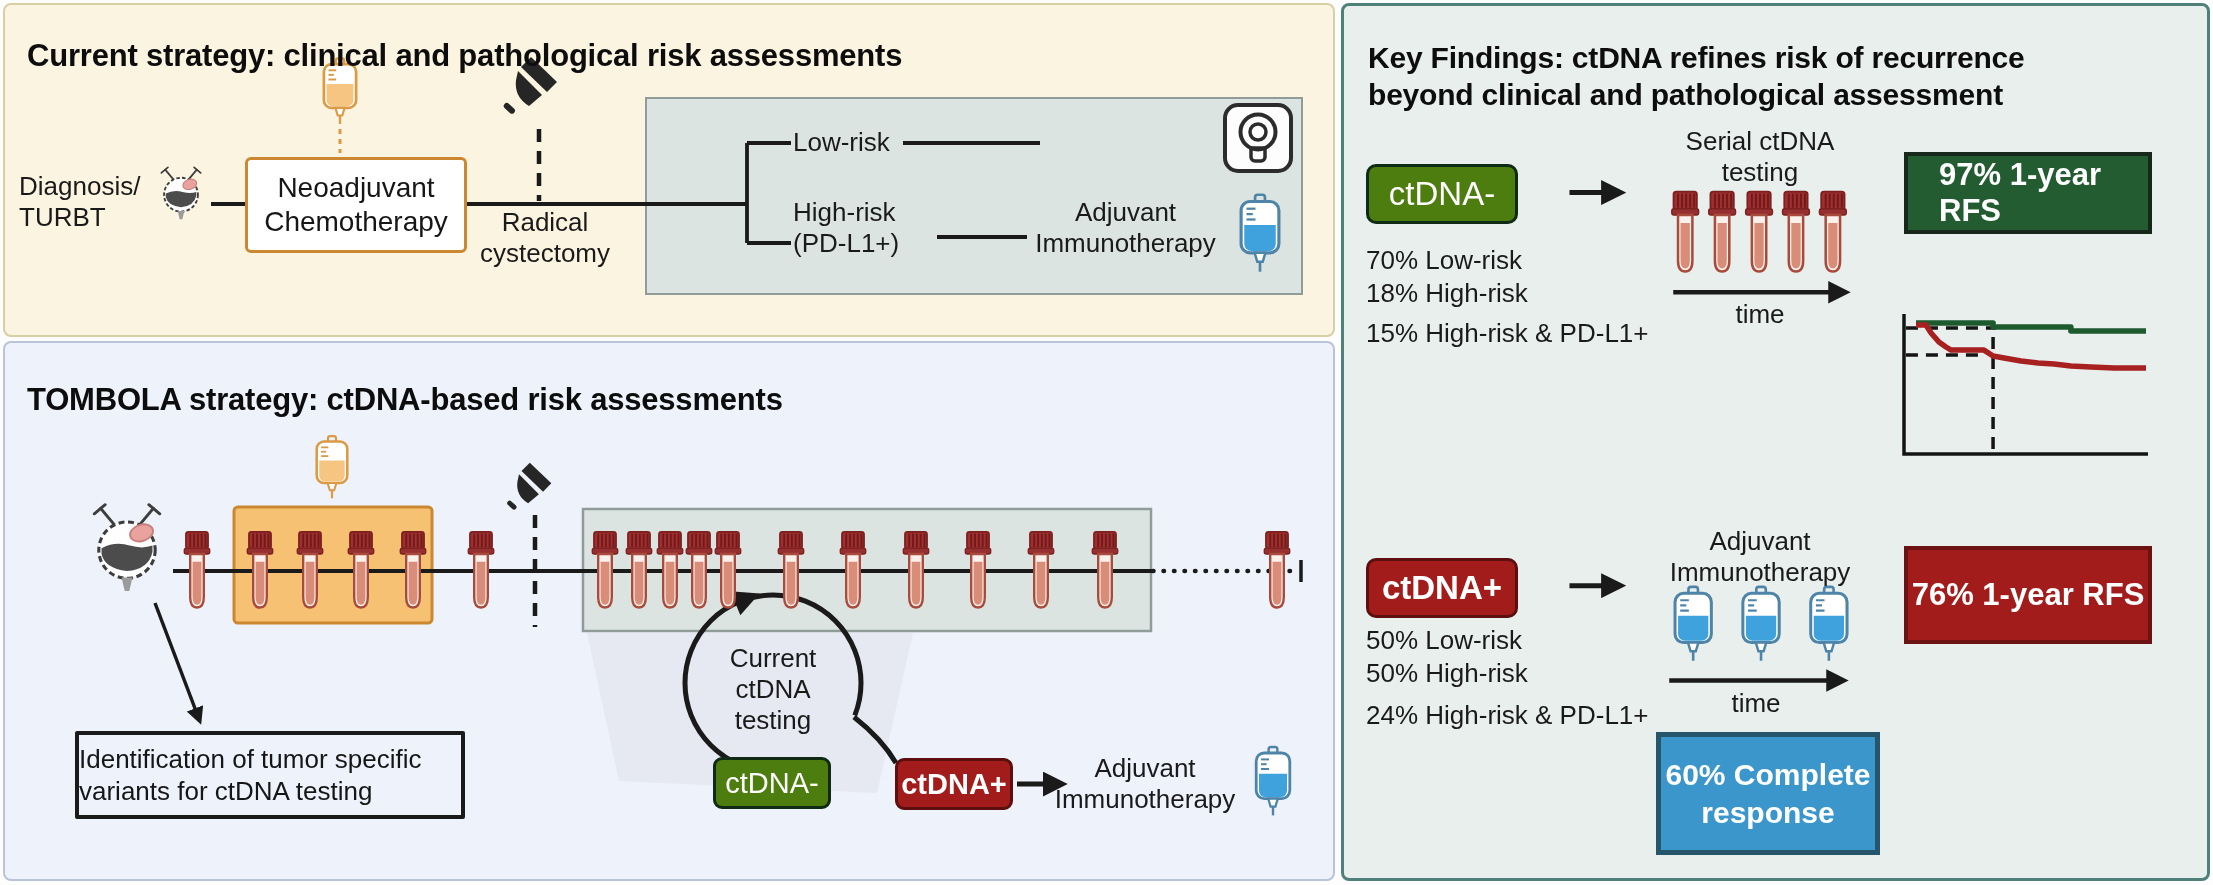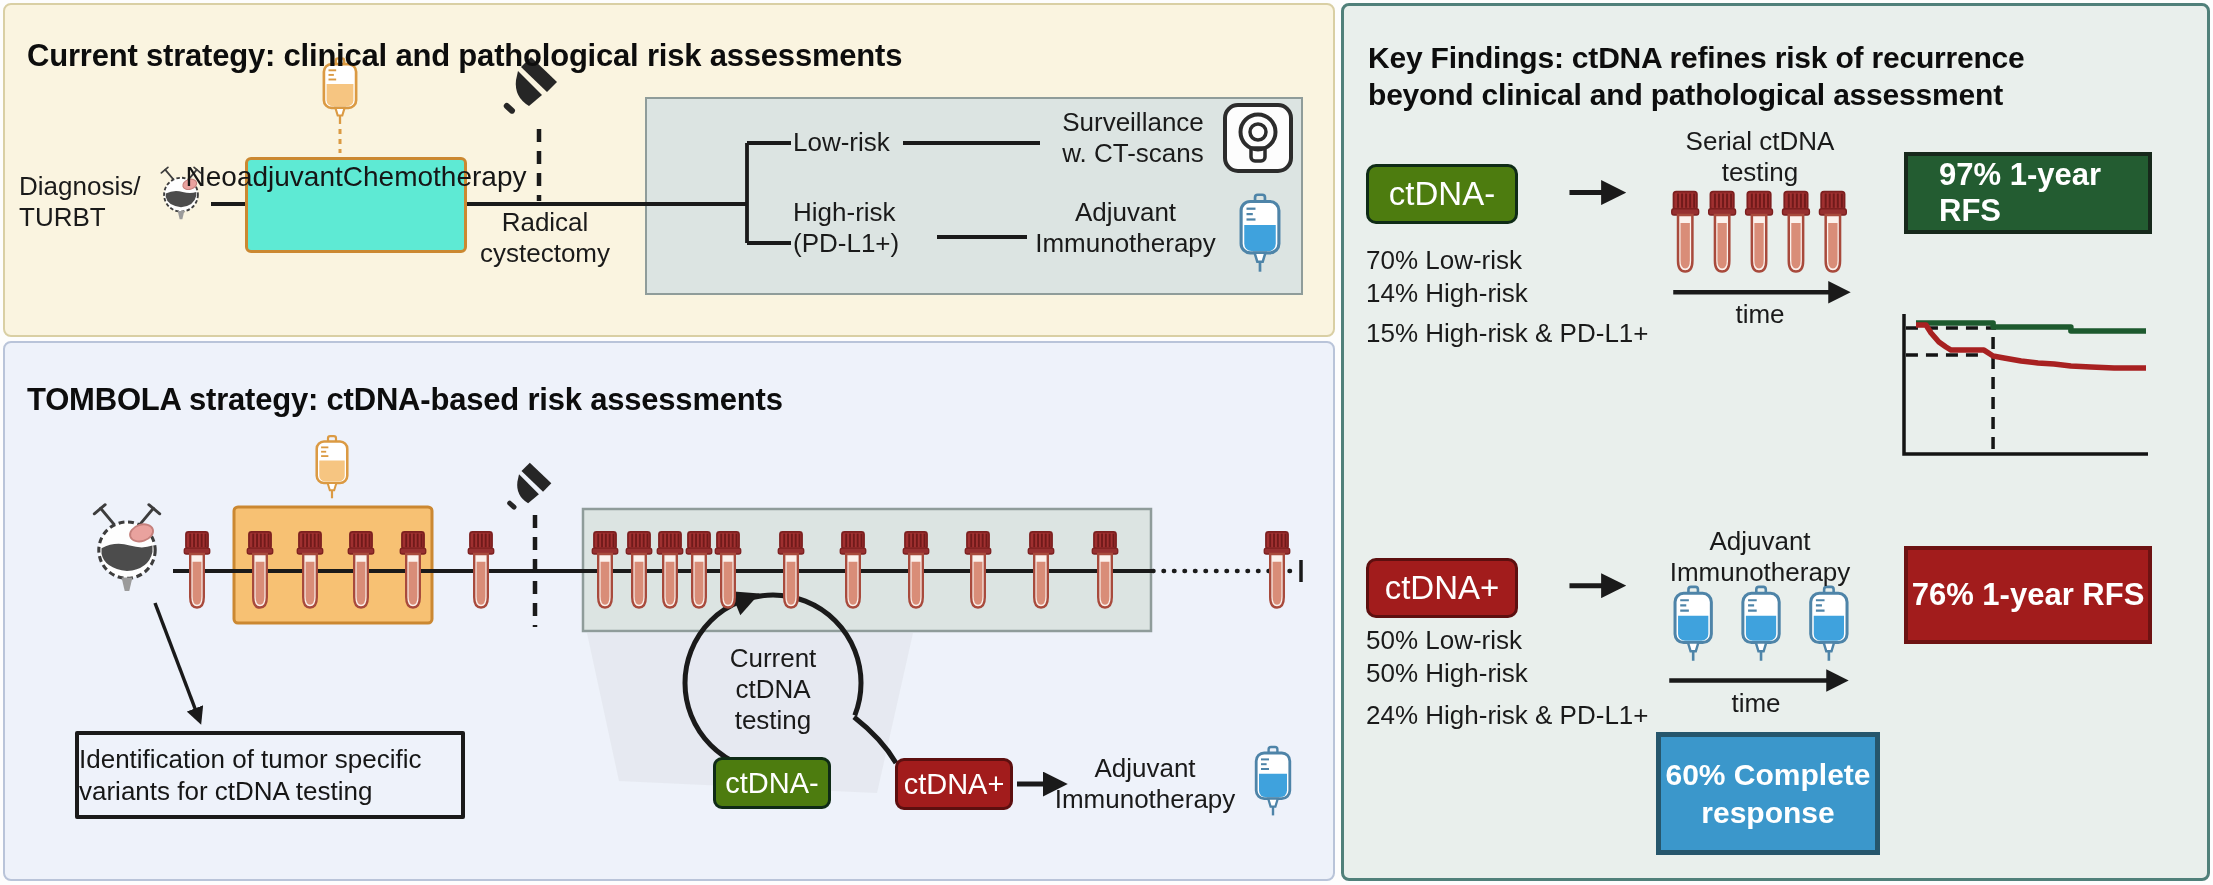--- a/index.html
+++ b/index.html
@@ -7,25 +7,25 @@
   .canvas{position:relative;width:2213px;height:885px;background:#fdfdfd;overflow:hidden;}
   .panel{position:absolute;border-radius:8px;box-sizing:border-box;}
   .panel-current{left:3px;top:3px;width:1332px;height:334px;background:#faf4e0;border:2px solid #d9cfa4;}
   .panel-tombola{left:3px;top:341px;width:1332px;height:540px;background:#eef2fa;border:2px solid #b9c4d9;}
   .panel-key{left:1341px;top:3px;width:869px;height:878px;background:#e9efec;border:3px solid #50807a;}
   .layer{position:absolute;left:0;top:0;width:100%;height:100%;pointer-events:none;}
   .panel-title{position:absolute;font-weight:bold;font-size:31px;line-height:38px;color:#0d0d0d;letter-spacing:-0.2px;white-space:nowrap;}
   .lbl{position:absolute;font-size:26px;line-height:31px;color:#1a1a1a;}
   .center{text-align:center;}
   .graybox{position:absolute;background:#dce4e2;border:2px solid #8f9c9a;}
-  .neobox{position:absolute;background:#5eead4;border:3px solid #cb8831;border-radius:6px;display:flex;flex-direction:row;justify-content:center;text-align:center;font-size:28px;line-height:34px;box-sizing:border-box;}
+  .neobox{position:absolute;background:#ffffff;border:3px solid #cb8831;border-radius:6px;display:flex;flex-direction:column;justify-content:center;text-align:center;font-size:28px;line-height:34px;box-sizing:border-box;}
   .smbadge{position:absolute;color:#fff;font-size:29px;border-radius:9px;display:flex;align-items:center;justify-content:center;box-sizing:border-box;}
   .badge{position:absolute;color:#fff;font-size:33px;border-radius:10px;display:flex;align-items:center;justify-content:center;box-sizing:border-box;}
   .green-fill{background:#4d7c0f;border:3px solid #0f2b16;}
-  .red-fill{background:#a21c1c;border:3px solid #5d0f0f;}
+  .red-fill{background:#a21c1c;border:3px solid #5d0f0f;font-weight:bold;}
   .outcome{position:absolute;color:#fff;font-weight:bold;font-size:31px;display:flex;align-items:center;justify-content:center;box-sizing:border-box;}
   .outcome.green{background:#235c31;border:4px solid #17281b;}
   .outcome.red{background:#a21c1c;border:4px solid #6d1212;}
   .idbox{position:absolute;border:4px solid #1a1a1a;border-radius:2px;display:flex;flex-direction:column;justify-content:center;font-size:26px;line-height:32px;box-sizing:border-box;}
   .bluebox{position:absolute;background:#3b97cb;border:5px solid #26566c;color:#fff;font-weight:bold;font-size:30px;line-height:38px;display:flex;flex-direction:column;justify-content:center;text-align:center;box-sizing:border-box;}
   .kmchart{position:absolute;left:550px;top:298px;width:262px;height:162px;}
 </style>
 </head>
 <body>
 
@@ -125,24 +125,20 @@
       <div>Chemotherapy</div>
     </div>
     <div class="lbl center" style="left:450px;top:202px;width:180px;">
       <div>Radical</div>
       <div>cystectomy</div>
     </div>
     <div class="lbl" style="left:788px;top:122px;">Low-risk</div>
     <div class="lbl" style="left:788px;top:192px;">
       <div>High-risk</div>
       <div>(PD-L1+)</div>
-    </div>
-    <div class="lbl center" style="left:1028px;top:102px;width:200px;">
-      <div>Surveillance</div>
-      <div>w. CT-scans</div>
     </div>
     <div class="lbl center" style="left:1018px;top:192px;width:205px;">
       <div>Adjuvant</div>
       <div>Immunotherapy</div>
     </div>
   </section>
 
   <section class="panel panel-tombola">
     <svg class="layer" viewBox="0 0 1328 536">
       <polygon points="582,290 908,290 872,450 614,438" fill="#e4e8ef" opacity="0.85"></polygon>
@@ -220,21 +216,21 @@
         </g>
     </svg>
     <h2 class="panel-title" style="left:24px;top:8px;font-size:30px;line-height:37px;">
       <div>Key Findings: ctDNA refines risk of recurrence</div>
       <div>beyond clinical and pathological assessment</div>
     </h2>
 
     <div class="badge green-fill" style="left:22px;top:158px;width:152px;height:60px;">ctDNA-</div>
     <div class="lbl" style="left:22px;top:238px;line-height:33px;">
       <div>70% Low-risk</div>
-      <div>14% High-risk</div>
+      <div>18% High-risk</div>
     </div>
     <div class="lbl" style="left:22px;top:312px;">15% High-risk &amp; PD-L1+</div>
     <div class="lbl center" style="left:312px;top:120px;width:208px;">
       <div>Serial ctDNA</div>
       <div>testing</div>
     </div>
     <div class="lbl center" style="left:330px;top:293px;width:172px;">time</div>
     <div class="outcome green" style="left:560px;top:146px;width:248px;height:82px;padding-left:31px;">97% 1-year RFS</div>
 
     <svg id="km" class="kmchart" viewBox="0 0 262 162">

